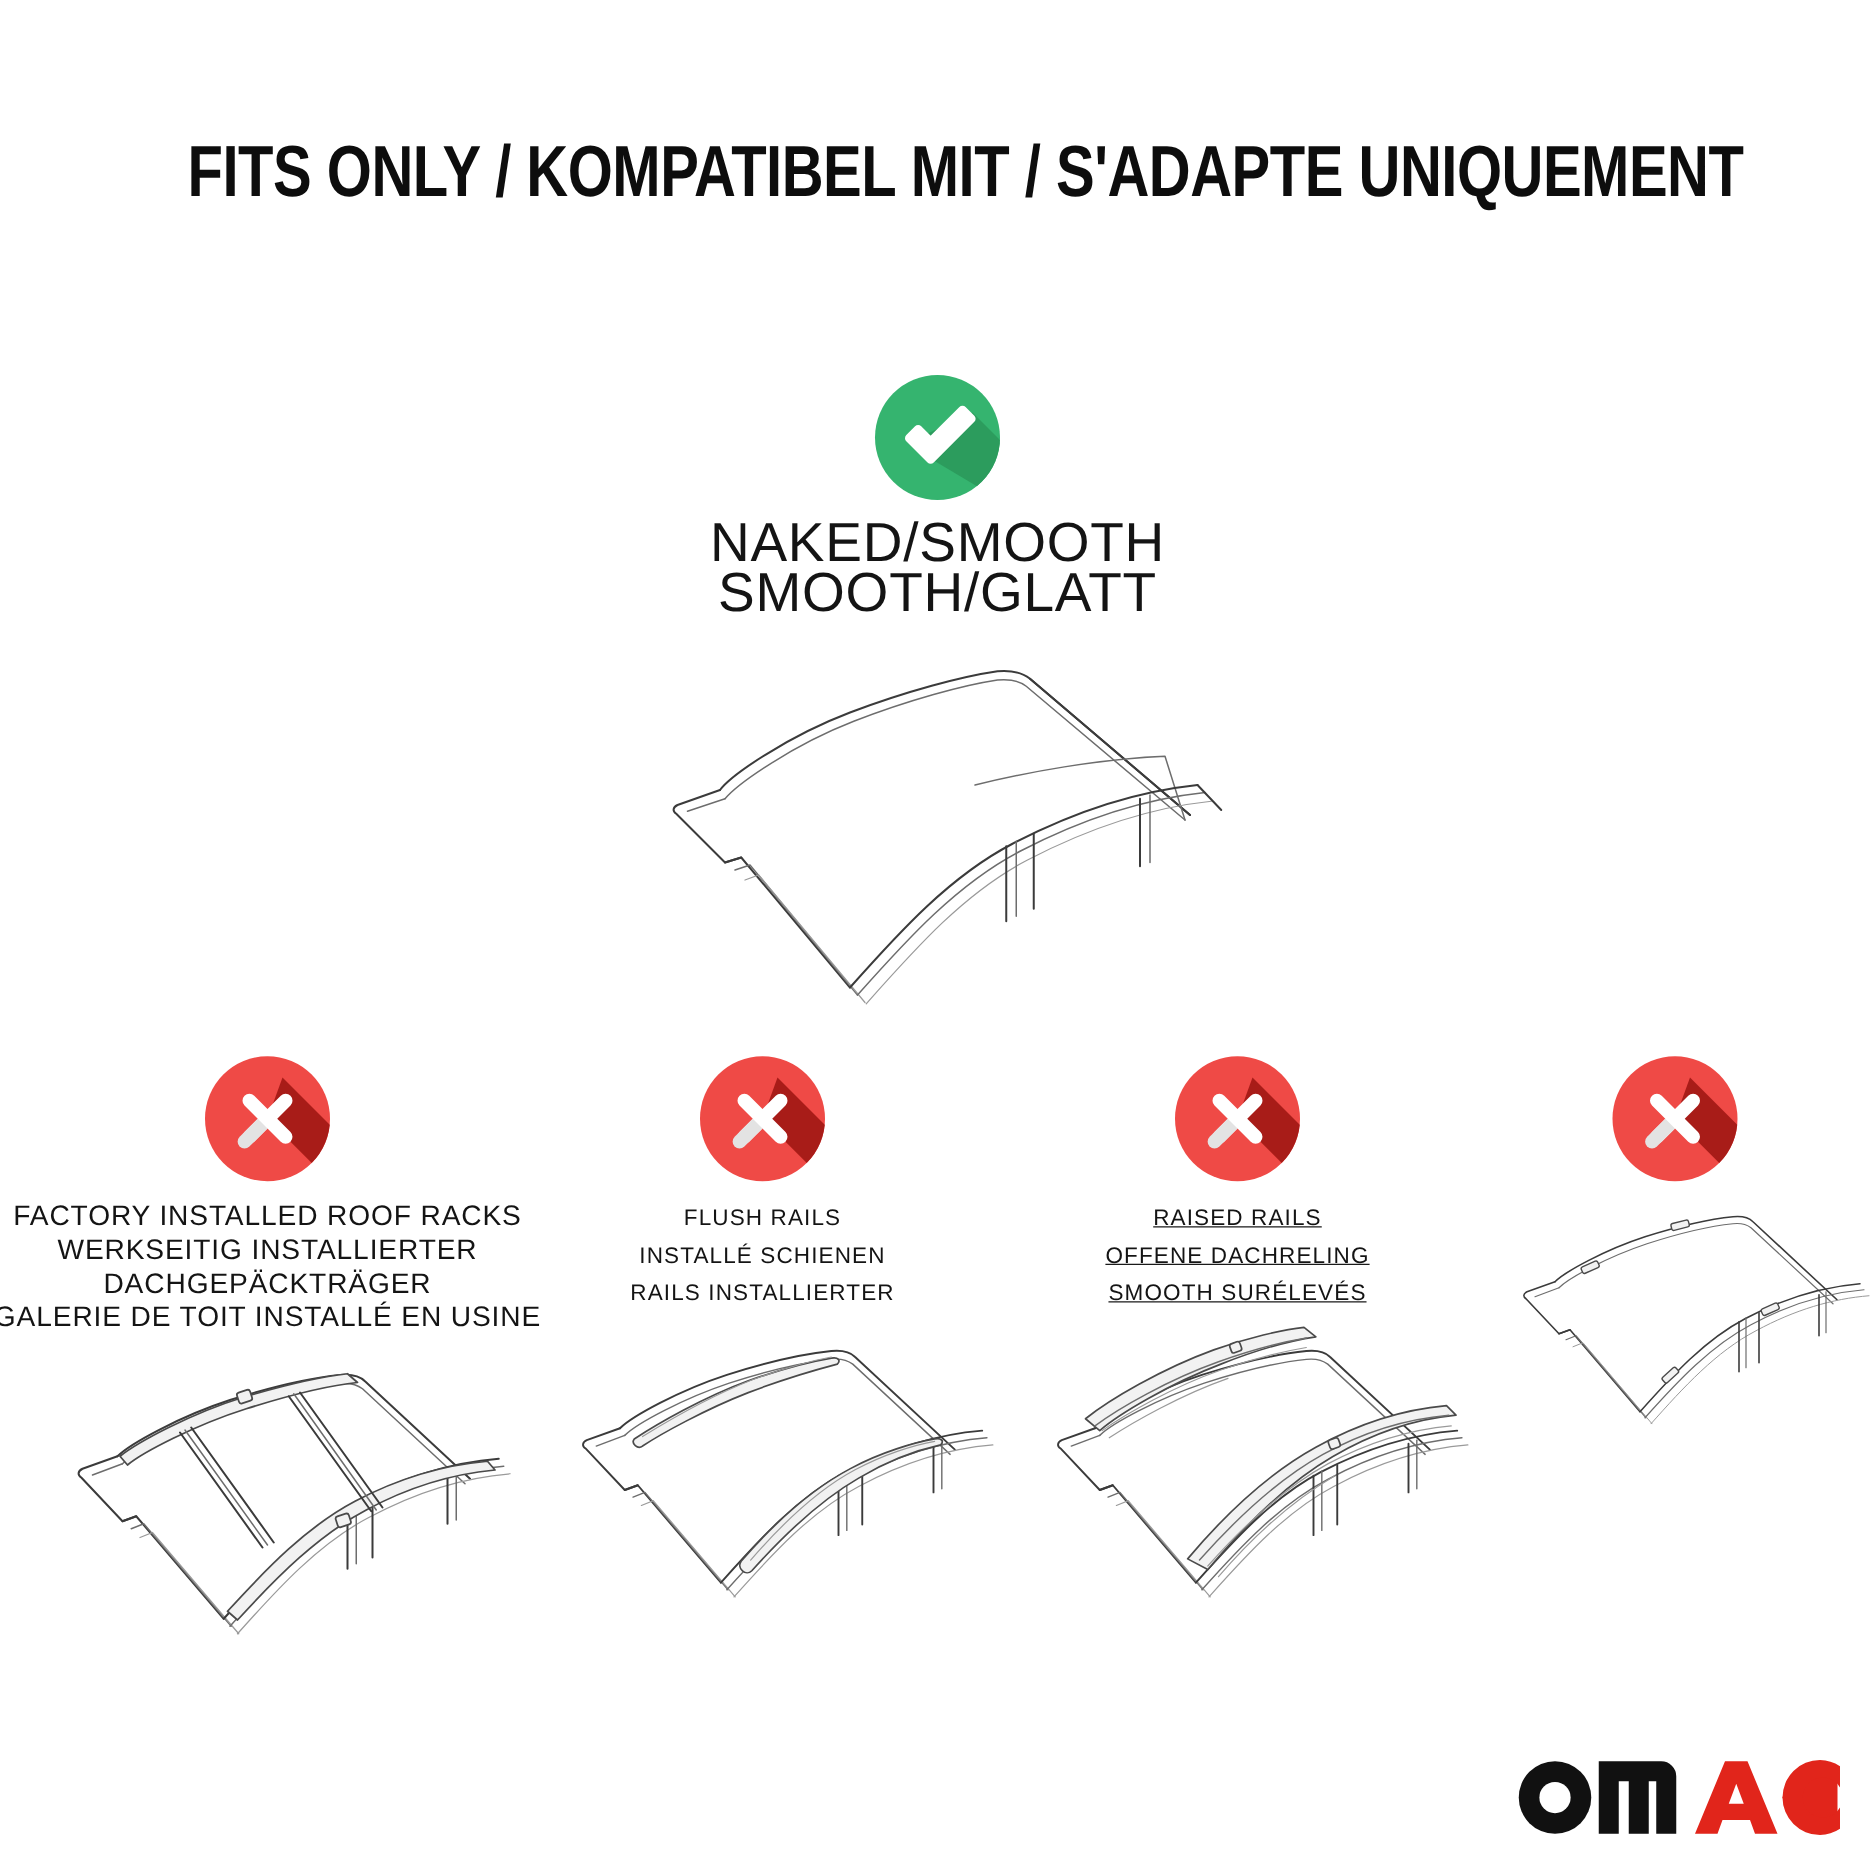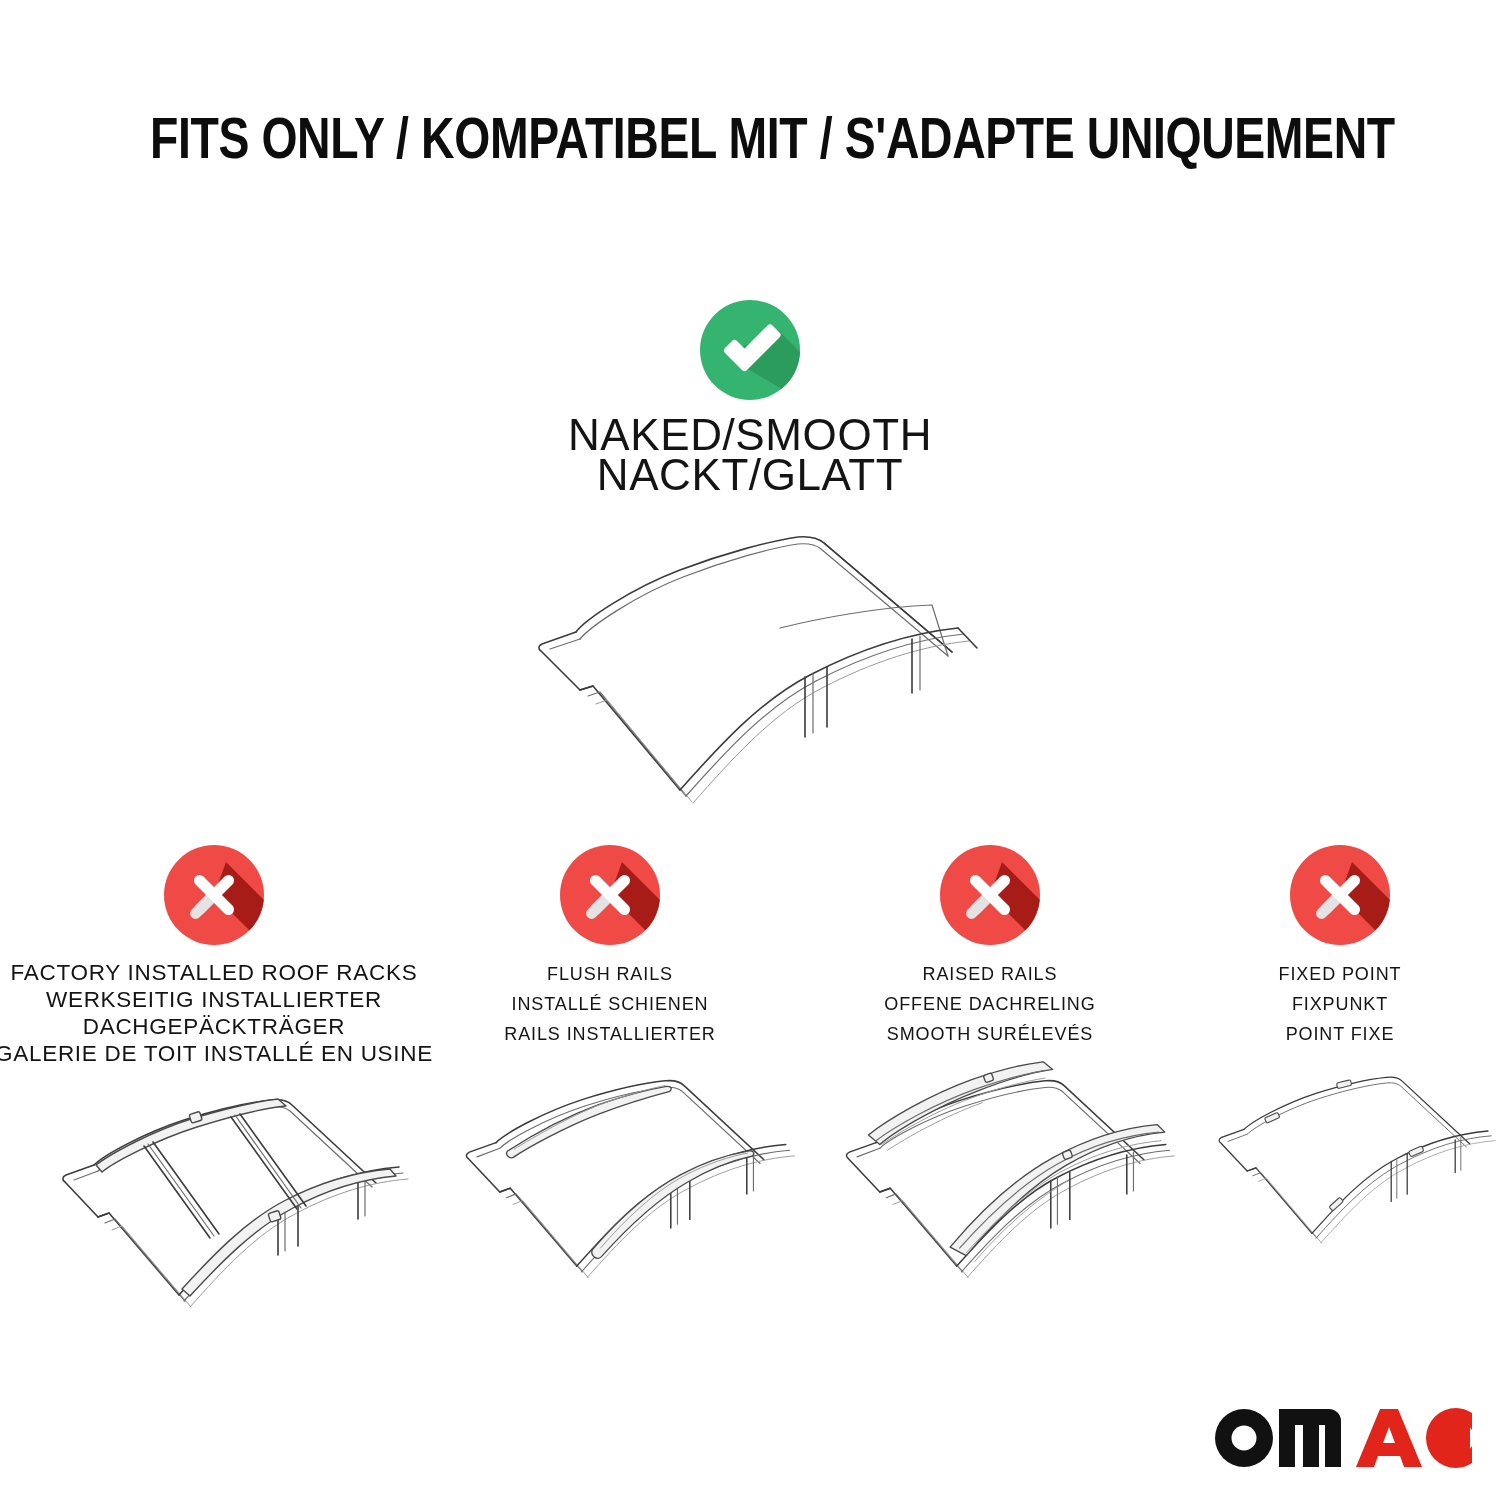--- a/index.html
+++ b/index.html
@@ -66,21 +66,21 @@
     top:845px;left:0;width:1500px;
     display:flex;
     align-items:flex-start;
   }
   .col{
     display:flex;flex-direction:column;align-items:center;
     box-sizing:border-box;
   }
   .col-1{width:420px;padding-left:8px;}
   .col-2{width:380px;}
-  .col-3{width:380px;}
+  .col-3{width:380px;text-decoration:underline;}
   .col-4{width:320px;}
 
   .x-caption{
     margin-top:14px;
     text-align:center;
     font-size:18px;
     line-height:30px;
     letter-spacing:0.9px;
     font-weight:400;
     color:#141414;
@@ -114,21 +114,21 @@
     <svg viewBox="0 0 100 100" width="100" height="100" aria-hidden="true">
 
       <path d="M31 52 L48 69 L100 100 L100 52 L78 30 Z" fill="#2c9c5d"></path>
 
       <path d="M27.5 50.5 L34.5 43.5 L44.5 53.5 L70 28 L77 35 L44.5 67.5 Z" fill="#ffffff" stroke="#ffffff" stroke-width="7" stroke-linejoin="round" stroke-linecap="round"></path>
     </svg>
   </div>
 
   <div class="ok-caption">
     <div>NAKED/SMOOTH</div>
-    <div>NACKT/GLATT</div>
+    <div>SMOOTH/GLATT</div>
   </div>
 </div>
 
 <div class="roof-top">
   <svg viewBox="0 0 560 300" width="560" height="300">
 
     <path class="ln" d="M96 117 C105 105 150 74 200 55 C245 38 290 26 318 22
                          C330 21 338 23 344 28 L472 137"></path>
     <path class="ln2" d="M100 124 C110 112 154 81 203 62 C247 45 291 33 318 29
                          C329 28 336 30 341 34 L468 141"></path>
@@ -321,25 +321,20 @@
     <div class="badge red">
       <svg viewBox="0 0 100 100" width="100" height="100" aria-hidden="true">
         <path d="M50 50 L100 100 L100 55 L62 17 Z" fill="#a81c18"></path>
         <g transform="rotate(45 50 50)">
           <rect x="44.5" y="24" width="11" height="52" rx="5.5" fill="#ffffff"></rect>
           <rect x="24" y="44.5" width="52" height="11" rx="5.5" fill="#ffffff"></rect>
           <path d="M55.5 55.5 L55.5 76 A5.5 5.5 0 0 1 44.5 76 L44.5 55.5 Z" fill="#e3e3e3"></path>
         </g>
       </svg>
     </div>
-    <div class="x-caption">
-      <div>FIXED POINT</div>
-      <div>FIXPUNKT</div>
-      <div>POINT FIXE</div>
-    </div>
     <div class="roof-bot">
       <svg viewBox="0 0 400 230" width="100%" height="230" preserveAspectRatio="xMidYMin meet">
         <path class="ln" d="M80 88 C90 78 130 56 170 43 C205 32 238 25 258 23 C268 22 274 24 278 28 L362 106"></path>
         <path class="ln2" d="M84 94 C94 84 133 63 172 50 C206 39 238 32 258 30 C267 29 272 31 276 34 L358 110"></path>
         <path class="ln" d="M80 88 L52 98 C48 100 48 103 51 105 L84 140 L95 136"></path>
         <path class="ln2" d="M84 94 L60 103"></path>
         <path class="ln" d="M84 140 L95 136 L165 218"></path>
         <path class="ln2" d="M91 146 L101 142 L171 224"></path>
         <path class="ln3" d="M98 153 L108 149 L177 230"></path>
         <path class="ln" d="M165 218 C198 181 230 146 270 125 C310 104 348 93 385 90"></path>

